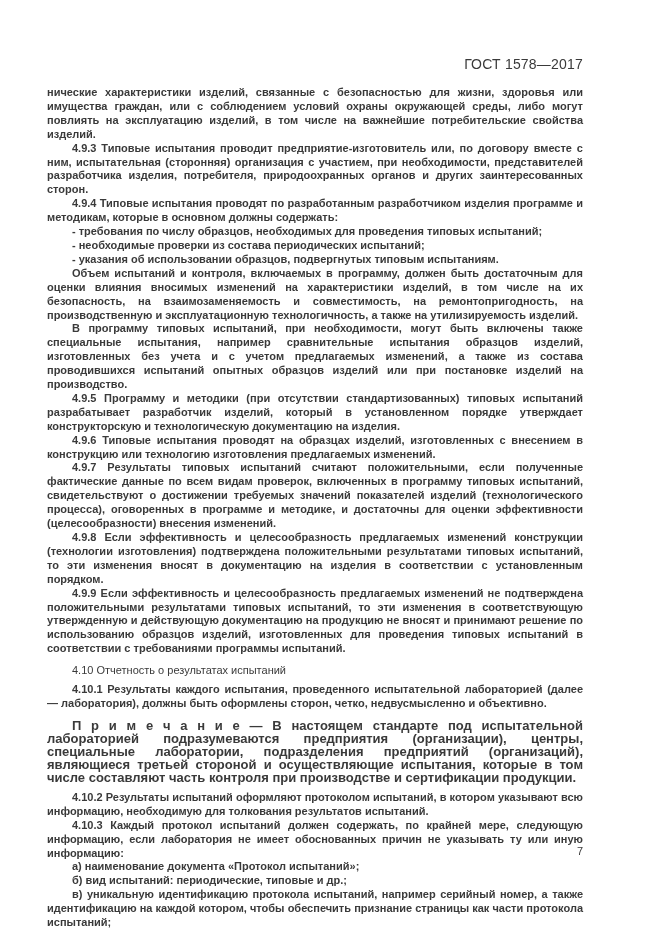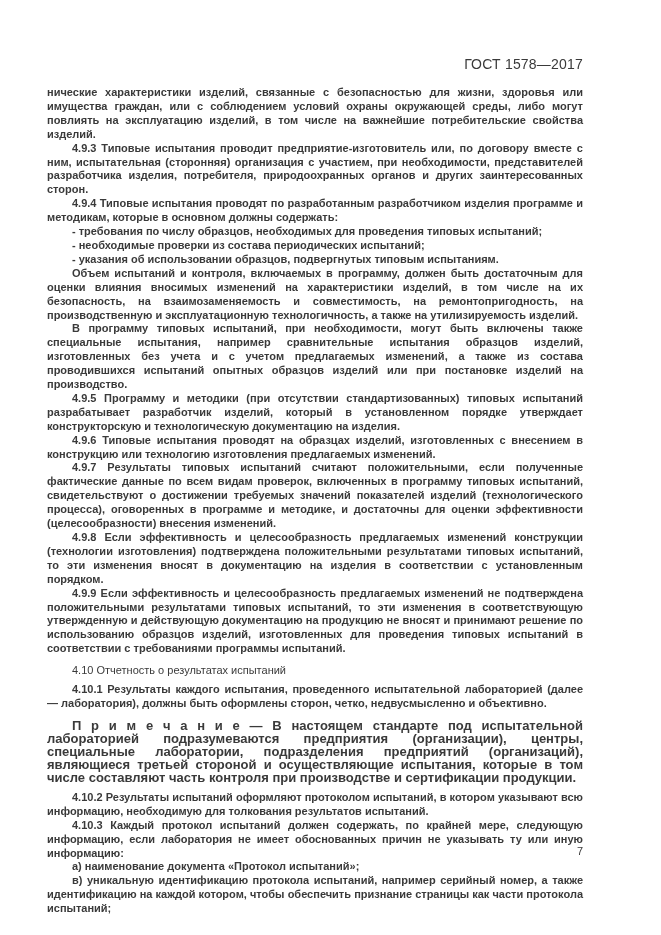--- a/index.html
+++ b/index.html
@@ -94,17 +94,18 @@
       <p class="para">4.9.6 Типовые испытания проводят на образцах изделий, изготовленных с внесением в конструкцию или технологию изготовления предлагаемых изменений.</p>
       <p class="para">4.9.7 Результаты типовых испытаний считают положительными, если полученные фактические данные по всем видам проверок, включенных в программу типовых испытаний, свидетельствуют о достижении требуемых значений показателей изделий (технологического процесса), оговоренных в программе и методике, и достаточны для оценки эффективности (целесообразности) внесения изменений.</p>
       <p class="para">4.9.8 Если эффективность и целесообразность предлагаемых изменений конструкции (технологии изготовления) подтверждена положительными результатами типовых испытаний, то эти изменения вносят в документацию на изделия в соответствии с установленным порядком.</p>
       <p class="para">4.9.9 Если эффективность и целесообразность предлагаемых изменений не подтверждена положительными результатами типовых испытаний, то эти изменения в соответствующую утвержденную и действующую документацию на продукцию не вносят и принимают решение по использованию образцов изделий, изготовленных для проведения типовых испытаний в соответствии с требованиями программы испытаний.</p>
       <p class="heading">4.10 Отчетность о результатах испытаний</p>
       <p class="para">4.10.1 Результаты каждого испытания, проведенного испытательной лабораторией (далее — лаборатория), должны быть оформлены сторон, четко, недвусмысленно и объективно.</p>
       <p class="note">П р и м е ч а н и е — В настоящем стандарте под испытательной лабораторией подразумеваются предприятия (организации), центры, специальные лаборатории, подразделения предприятий (организаций), являющиеся третьей стороной и осуществляющие испытания, которые в том числе составляют часть контроля при производстве и сертификации продукции.</p>
       <p class="para">4.10.2 Результаты испытаний оформляют протоколом испытаний, в котором указывают всю информацию, необходимую для толкования результатов испытаний.</p>
       <p class="para">4.10.3 Каждый протокол испытаний должен содержать, по крайней мере, следующую информацию, если лаборатория не имеет обоснованных причин не указывать ту или иную информацию:</p>
       <p class="list-item">а) наименование документа «Протокол испытаний»;</p>
+      <p class="list-item">б) вид испытаний: периодические, типовые и др.;</p>
       <p class="list-item">в) уникальную идентификацию протокола испытаний, например серийный номер, а также идентификацию на каждой котором, чтобы обеспечить признание страницы как части протокола испытаний;</p>
     </div>
 
   <div class="page-number">7</div>
 </div>
 
 </body></html>

